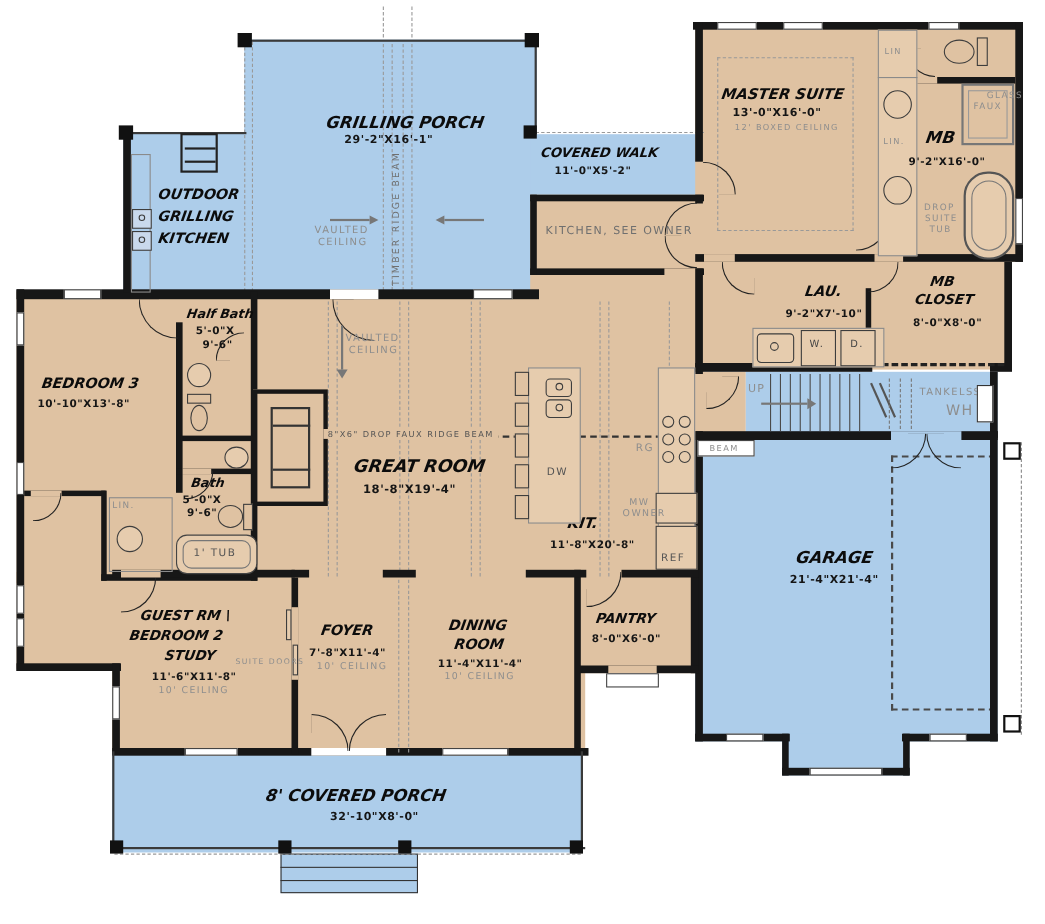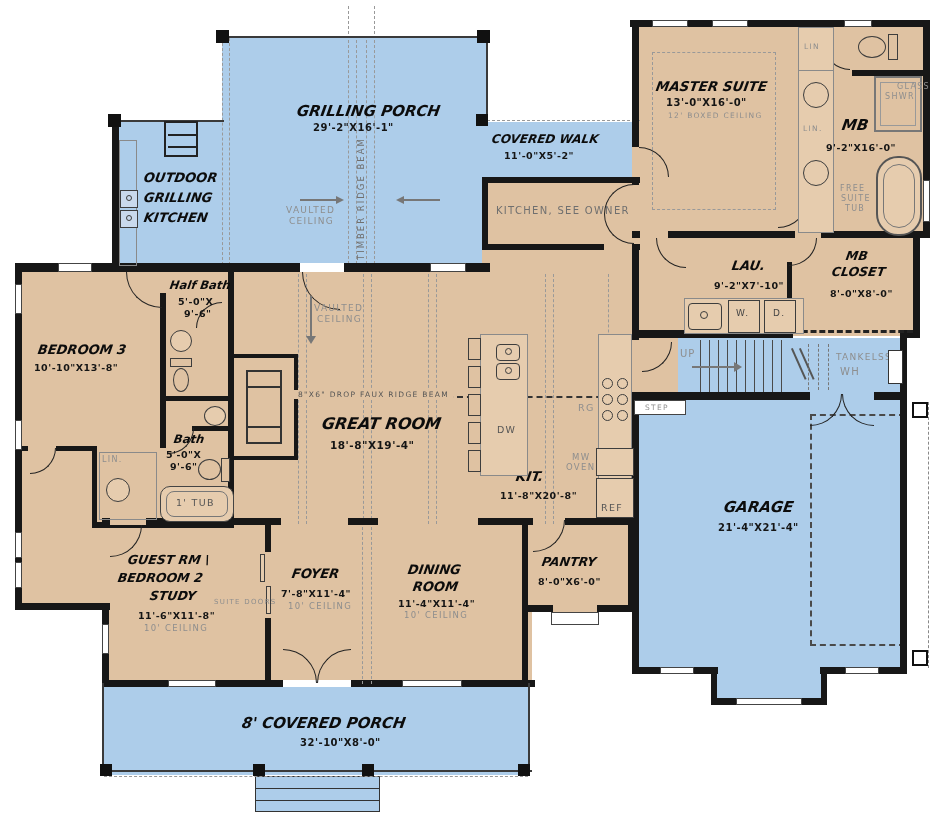--- a/index.html
+++ b/index.html
@@ -216,26 +216,26 @@
   <div class="a" style="left:798px;top:70px;width:36px;height:1px;background:#8a8a8a"></div>
   <div class="a nt" style="left:804px;top:42px;font-size:7.5px">LIN</div>
   <div class="a cir" style="left:803px;top:82px;width:26px;height:26px;background:#e6ccae"></div>
   <div class="a nt" style="left:803px;top:124px;font-size:7.5px">LIN.</div>
   <div class="a cir" style="left:803px;top:160px;width:26px;height:26px;background:#e6ccae"></div>
   <div class="a fx" style="left:888px;top:34px;width:10px;height:26px;background:#dfc2a2"></div>
   <div class="a cir" style="left:858px;top:36px;width:28px;height:22px;background:#dfc2a2"></div>
   <div class="a" style="left:874px;top:76px;width:48px;height:56px;border:2px solid #777"></div>
   <div class="a" style="left:880px;top:82px;width:36px;height:44px;border:1px solid #999"></div>
   <div class="a nt" style="left:897px;top:82px;font-size:8px">GLASS</div>
-  <div class="a nt" style="left:885px;top:92px;font-size:8px">SHWR</div>
+  <div class="a nt" style="left:885px;top:92px;font-size:8px">FAUX</div>
   <div class="a nm" style="left:842px;top:116px;font-size:15px">MB</div>
   <div class="a dm" style="left:826px;top:142px;font-size:9.5px">9'-2"X16'-0"</div>
   <div class="a" style="left:876px;top:156px;width:46px;height:80px;border:2px solid #555;border-radius:22px;background:#e6ccae"></div>
   <div class="a" style="left:883px;top:164px;width:32px;height:64px;border:1px solid #777;border-radius:16px"></div>
-  <div class="a nt" style="left:840px;top:184px;font-size:8px">FREE</div>
+  <div class="a nt" style="left:840px;top:184px;font-size:8px">DROP</div>
   <div class="a nt" style="left:841px;top:194px;font-size:8px">SUITE</div>
   <div class="a nt" style="left:845px;top:204px;font-size:8px">TUB</div>
 
   <div class="a nm" style="left:732px;top:258px;font-size:13px">LAU.</div>
   <div class="a dm" style="left:714px;top:280px;font-size:9.5px">9'-2"X7'-10"</div>
   <div class="a ctr" style="left:684px;top:298px;width:120px;height:36px"></div>
   <div class="a fx" style="left:688px;top:303px;width:34px;height:27px;border-radius:4px;background:#e6ccae"></div>
   <div class="a cir" style="left:700px;top:311px;width:8px;height:8px"></div>
   <div class="a fx" style="left:728px;top:300px;width:32px;height:33px;background:#e6ccae"></div>
   <div class="a fx" style="left:764px;top:300px;width:32px;height:33px;background:#e6ccae"></div>
@@ -257,24 +257,24 @@
   <div class="a" style="left:781px;top:340px;width:1px;height:52px;background:#4a4a4a"></div>
   <div class="a" style="left:782px;top:363px;width:34px;height:1.5px;background:#555;transform:rotate(66deg)"></div>
   <div class="a" style="left:790px;top:363px;width:34px;height:1.5px;background:#555;transform:rotate(66deg)"></div>
   <div class="a" style="left:808px;top:344px;width:1px;height:46px;border-left:1px dashed #777"></div>
   <div class="a" style="left:818px;top:344px;width:1px;height:46px;border-left:1px dashed #777"></div>
   <div class="a" style="left:828px;top:344px;width:1px;height:46px;border-left:1px dashed #777"></div>
   <div class="a nt" style="left:680px;top:348px;font-size:10px;letter-spacing:1px">UP</div>
   <div class="a" style="left:692px;top:366px;width:42px;height:2px;background:#777"></div>
   <div class="a" style="left:734px;top:362px;width:0;height:0;border-left:8px solid #777;border-top:5px solid transparent;border-bottom:5px solid transparent"></div>
   <div class="a nt" style="left:836px;top:352px;font-size:9px">TANKELSS</div>
-  <div class="a nt" style="left:840px;top:366px;font-size:10px">WH</div>
+  <div class="a nt" style="left:860px;top:366px;font-size:13px">WH</div>
   <div class="a" style="left:888px;top:350px;width:15px;height:34px;background:#fff;border:1.5px solid #333"></div>
   <div class="a" style="left:634px;top:400px;width:52px;height:15px;background:#fff;border:1px solid #444"></div>
-  <div class="a nt" style="left:645px;top:403px;font-size:7.5px">STEP</div>
+  <div class="a nt" style="left:645px;top:403px;font-size:7.5px">BEAM</div>
 
   <div class="a nm" style="left:724px;top:498px;font-size:15px">GARAGE</div>
   <div class="a dm" style="left:718px;top:522px">21'-4"X21'-4"</div>
   <div class="a postw" style="left:912px;top:402px;width:16px;height:16px"></div>
   <div class="a postw" style="left:912px;top:650px;width:16px;height:16px"></div>
 
   <div class="a nm" style="left:38px;top:342px;font-size:13px">BEDROOM 3</div>
   <div class="a dm" style="left:34px;top:362px;font-size:9.5px">10'-10"X13'-8"</div>
   <div class="a nm" style="left:170px;top:278px;font-size:11.5px">Half Bath</div>
   <div class="a dm" style="left:178px;top:296px;font-size:9.5px">5'-0"X</div>
@@ -323,21 +323,21 @@
   <div class="a ctr" style="left:598px;top:334px;width:34px;height:184px"></div>
   <div class="a cir" style="left:602px;top:378px;width:11px;height:11px"></div>
   <div class="a cir" style="left:617px;top:378px;width:11px;height:11px"></div>
   <div class="a cir" style="left:602px;top:394px;width:11px;height:11px"></div>
   <div class="a cir" style="left:617px;top:394px;width:11px;height:11px"></div>
   <div class="a cir" style="left:602px;top:410px;width:11px;height:11px"></div>
   <div class="a cir" style="left:617px;top:410px;width:11px;height:11px"></div>
   <div class="a nt" style="left:578px;top:402px;font-size:9.5px">RG</div>
   <div class="a fx" style="left:596px;top:448px;width:38px;height:28px;background:#e6ccae"></div>
   <div class="a nt" style="left:572px;top:452px;font-size:8.5px">MW</div>
-  <div class="a nt" style="left:566px;top:462px;font-size:8.5px">OVEN</div>
+  <div class="a nt" style="left:566px;top:462px;font-size:8.5px">OWNER</div>
   <div class="a fx" style="left:596px;top:478px;width:38px;height:40px;background:#e6ccae"></div>
   <div class="a nt" style="left:601px;top:502px;font-size:9.5px;color:#555">REF</div>
 
   <div class="a nm" style="left:542px;top:554px;font-size:12.5px">PANTRY</div>
   <div class="a dm" style="left:538px;top:576px;font-size:9.5px">8'-0"X6'-0"</div>
   <div class="a" style="left:551px;top:612px;width:48px;height:13px;background:#fff;border:1px solid #444"></div>
   <div class="a nm" style="left:408px;top:562px;font-size:13px">DINING</div>
   <div class="a nm" style="left:413px;top:579px;font-size:13px">ROOM</div>
   <div class="a dm" style="left:398px;top:598px;font-size:9.5px">11'-4"X11'-4"</div>
   <div class="a nt" style="left:404px;top:610px">10' CEILING</div>

